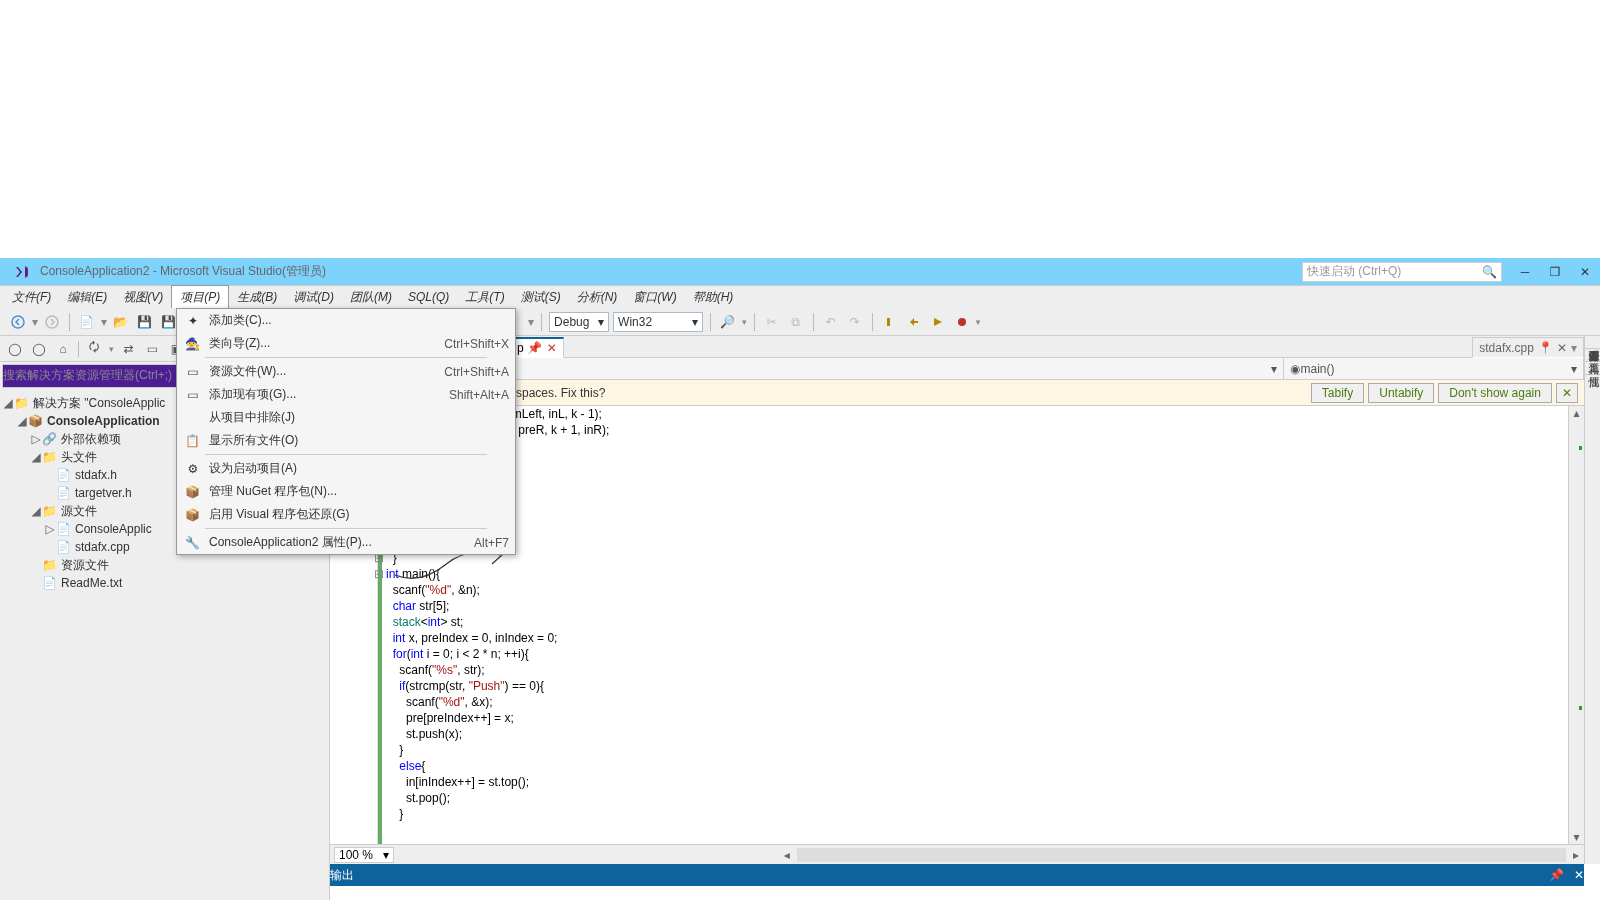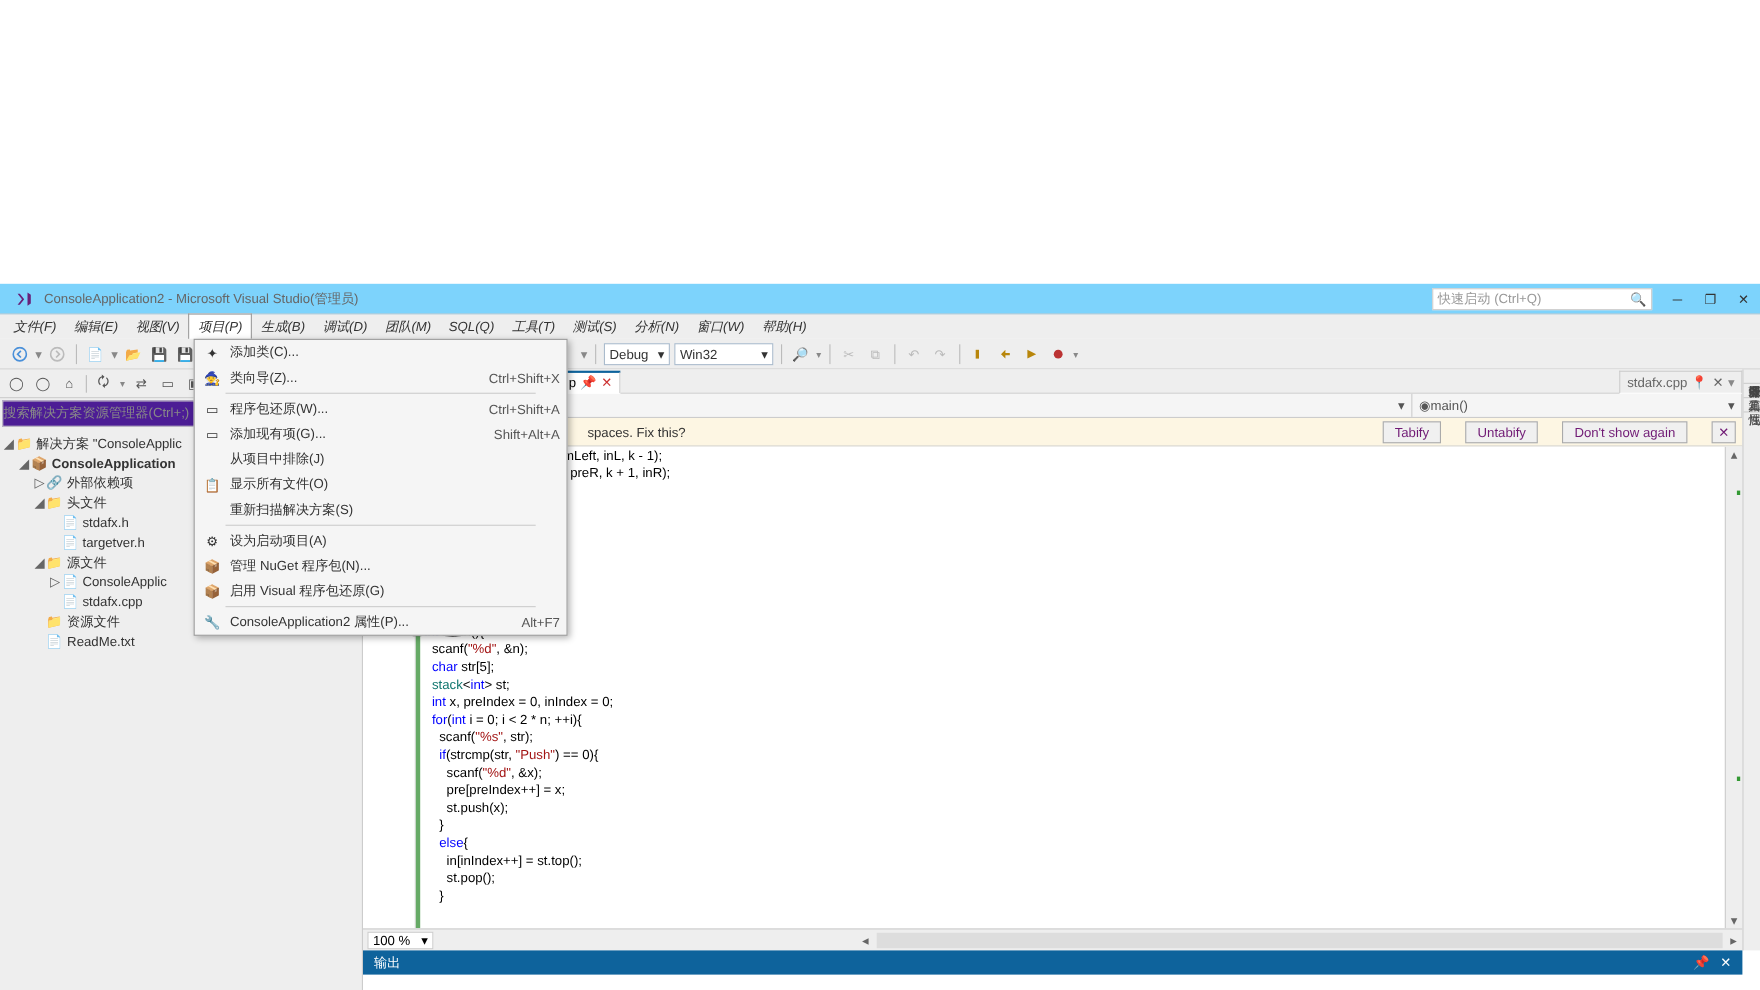--- a/index.html
+++ b/index.html
@@ -46,37 +46,37 @@
 
 
 .edwrap{position:absolute;top:336px;left:330px;right:16px;bottom:36px;background:#fff;}
 .ed-tabs{height:22px;background:#eee;border-bottom:1px solid #ccc;display:flex;align-items:flex-end;}
 .ed-tabs .tabspace{flex:1;}
 .ed-tabs .etab{height:21px;padding:2px 6px;background:#fff;border:1px solid #ccc;border-bottom:1px solid #fff;margin-bottom:-1px;display:flex;align-items:center;gap:4px;font-size:11px;}
 .ed-tabs .etab.mid{background:#fff;border-top:2px solid #0e639c;}
 .ed-tabs .etab.inact{background:#eee;border-top:1px solid #ccc;color:#666;}
 .ed-nav{height:22px;background:#f5f5f5;border-bottom:1px solid #ccc;display:flex;align-items:center;}
 .ed-nav .nc{flex:1;border-right:1px solid #ccc;height:100%;padding:2px 6px;color:#555;display:flex;align-items:center;}
-.ed-info{height:26px;background:#fdf6e3;border-bottom:1px solid #ccc;display:flex;align-items:center;padding:0 6px;gap:18px;}
+.ed-info{height:26px;background:#fdf6e3;border-bottom:1px solid #ccc;display:flex;align-items:center;padding:0 6px;gap:0;}
 .ed-info .msg{color:#333;}
-.ed-info .btn{margin-left:4px;padding:2px 10px;border:1px solid #aaa;background:#f0f0f0;color:#701a75;}
+.ed-info .btn{margin-left:4px;padding:2px 10px;border:1px solid #aaa;background:#f0f0f0;color:#4d7c0f;}
 .ed-info .spacer{flex:1;}
 .editor{position:absolute;top:70px;left:0;right:0;bottom:20px;overflow:hidden;background:#fff;}
 .gutter{position:absolute;left:0;top:0;bottom:0;width:48px;background:#fff;border-right:1px solid #ddd;}
 .greenbar{position:absolute;left:48px;top:0;bottom:0;width:4px;background:#6a6;}
 .code{position:absolute;left:56px;top:0;right:0;bottom:0;font-family:Consolas,monospace;font-size:13px;line-height:16px;white-space:pre;color:#000;}
 .code .k{color:#0000ff;} .code .t{color:#0f766e;} .code .s{color:#a31515;}
 .code .om{color:#888;position:absolute;left:-12px;}
 .zoomrow{position:absolute;left:0;right:0;bottom:0;height:20px;background:#eee;border-top:1px solid #ccc;display:flex;align-items:center;padding-left:4px;}
 .zoomrow .zc{width:60px;border:1px solid #ccc;background:#fff;padding:0 4px;font-size:11px;display:flex;justify-content:space-between;align-items:center;}
 
 .rightbar{position:absolute;top:336px;right:0;width:16px;bottom:36px;background:#eee;border-left:1px solid #ccc;}
 .rightbar .rt{writing-mode:vertical-rl;padding:6px 1px;font-size:11px;color:#444;border-bottom:1px solid #ccc;}
 
-.bottombar{position:absolute;left:330px;right:16px;bottom:14px;height:22px;background:#0e639c;color:#fff;display:flex;align-items:center;padding:0 10px;font-size:11px;}
+.bottombar{position:absolute;left:330px;right:16px;bottom:14px;height:22px;background:#0e639c;color:#fff;display:flex;align-items:center;padding:0 0;font-size:11px;}
 .bottombar .br{margin-left:auto;display:flex;gap:10px;}
 .scribble{position:absolute;pointer-events:none;}
 svg{display:block;}
 </style>
 </head>
 <body>
 
 <div class="titlebar">
   <span class="logo">
     <svg width="16" height="16" viewBox="0 0 16 16">
@@ -254,39 +254,35 @@
       <span>添加类(C)...</span>
     </div>
     <div class="mi">
       <span class="mic">🧙</span>
       <span>类向导(Z)...</span>
       <span class="sc">Ctrl+Shift+X</span>
     </div>
     <div class="msep"></div>
     <div class="mi">
       <span class="mic">▭</span>
-      <span>程序包还原(W)...</span>
+      <span>资源文件(W)...</span>
       <span class="sc">Ctrl+Shift+A</span>
     </div>
     <div class="mi">
       <span class="mic">▭</span>
       <span>添加现有项(G)...</span>
       <span class="sc">Shift+Alt+A</span>
     </div>
     <div class="mi">
       <span class="mic"></span>
       <span>从项目中排除(J)</span>
     </div>
     <div class="mi">
       <span class="mic">📋</span>
       <span>显示所有文件(O)</span>
-    </div>
-    <div class="mi">
-      <span class="mic"></span>
-      <span>重新扫描解决方案(S)</span>
     </div>
     <div class="msep"></div>
     <div class="mi">
       <span class="mic">⚙</span>
       <span>设为启动项目(A)</span>
     </div>
     <div class="mi">
       <span class="mic">📦</span>
       <span>管理 NuGet 程序包(N)...</span>
     </div>

